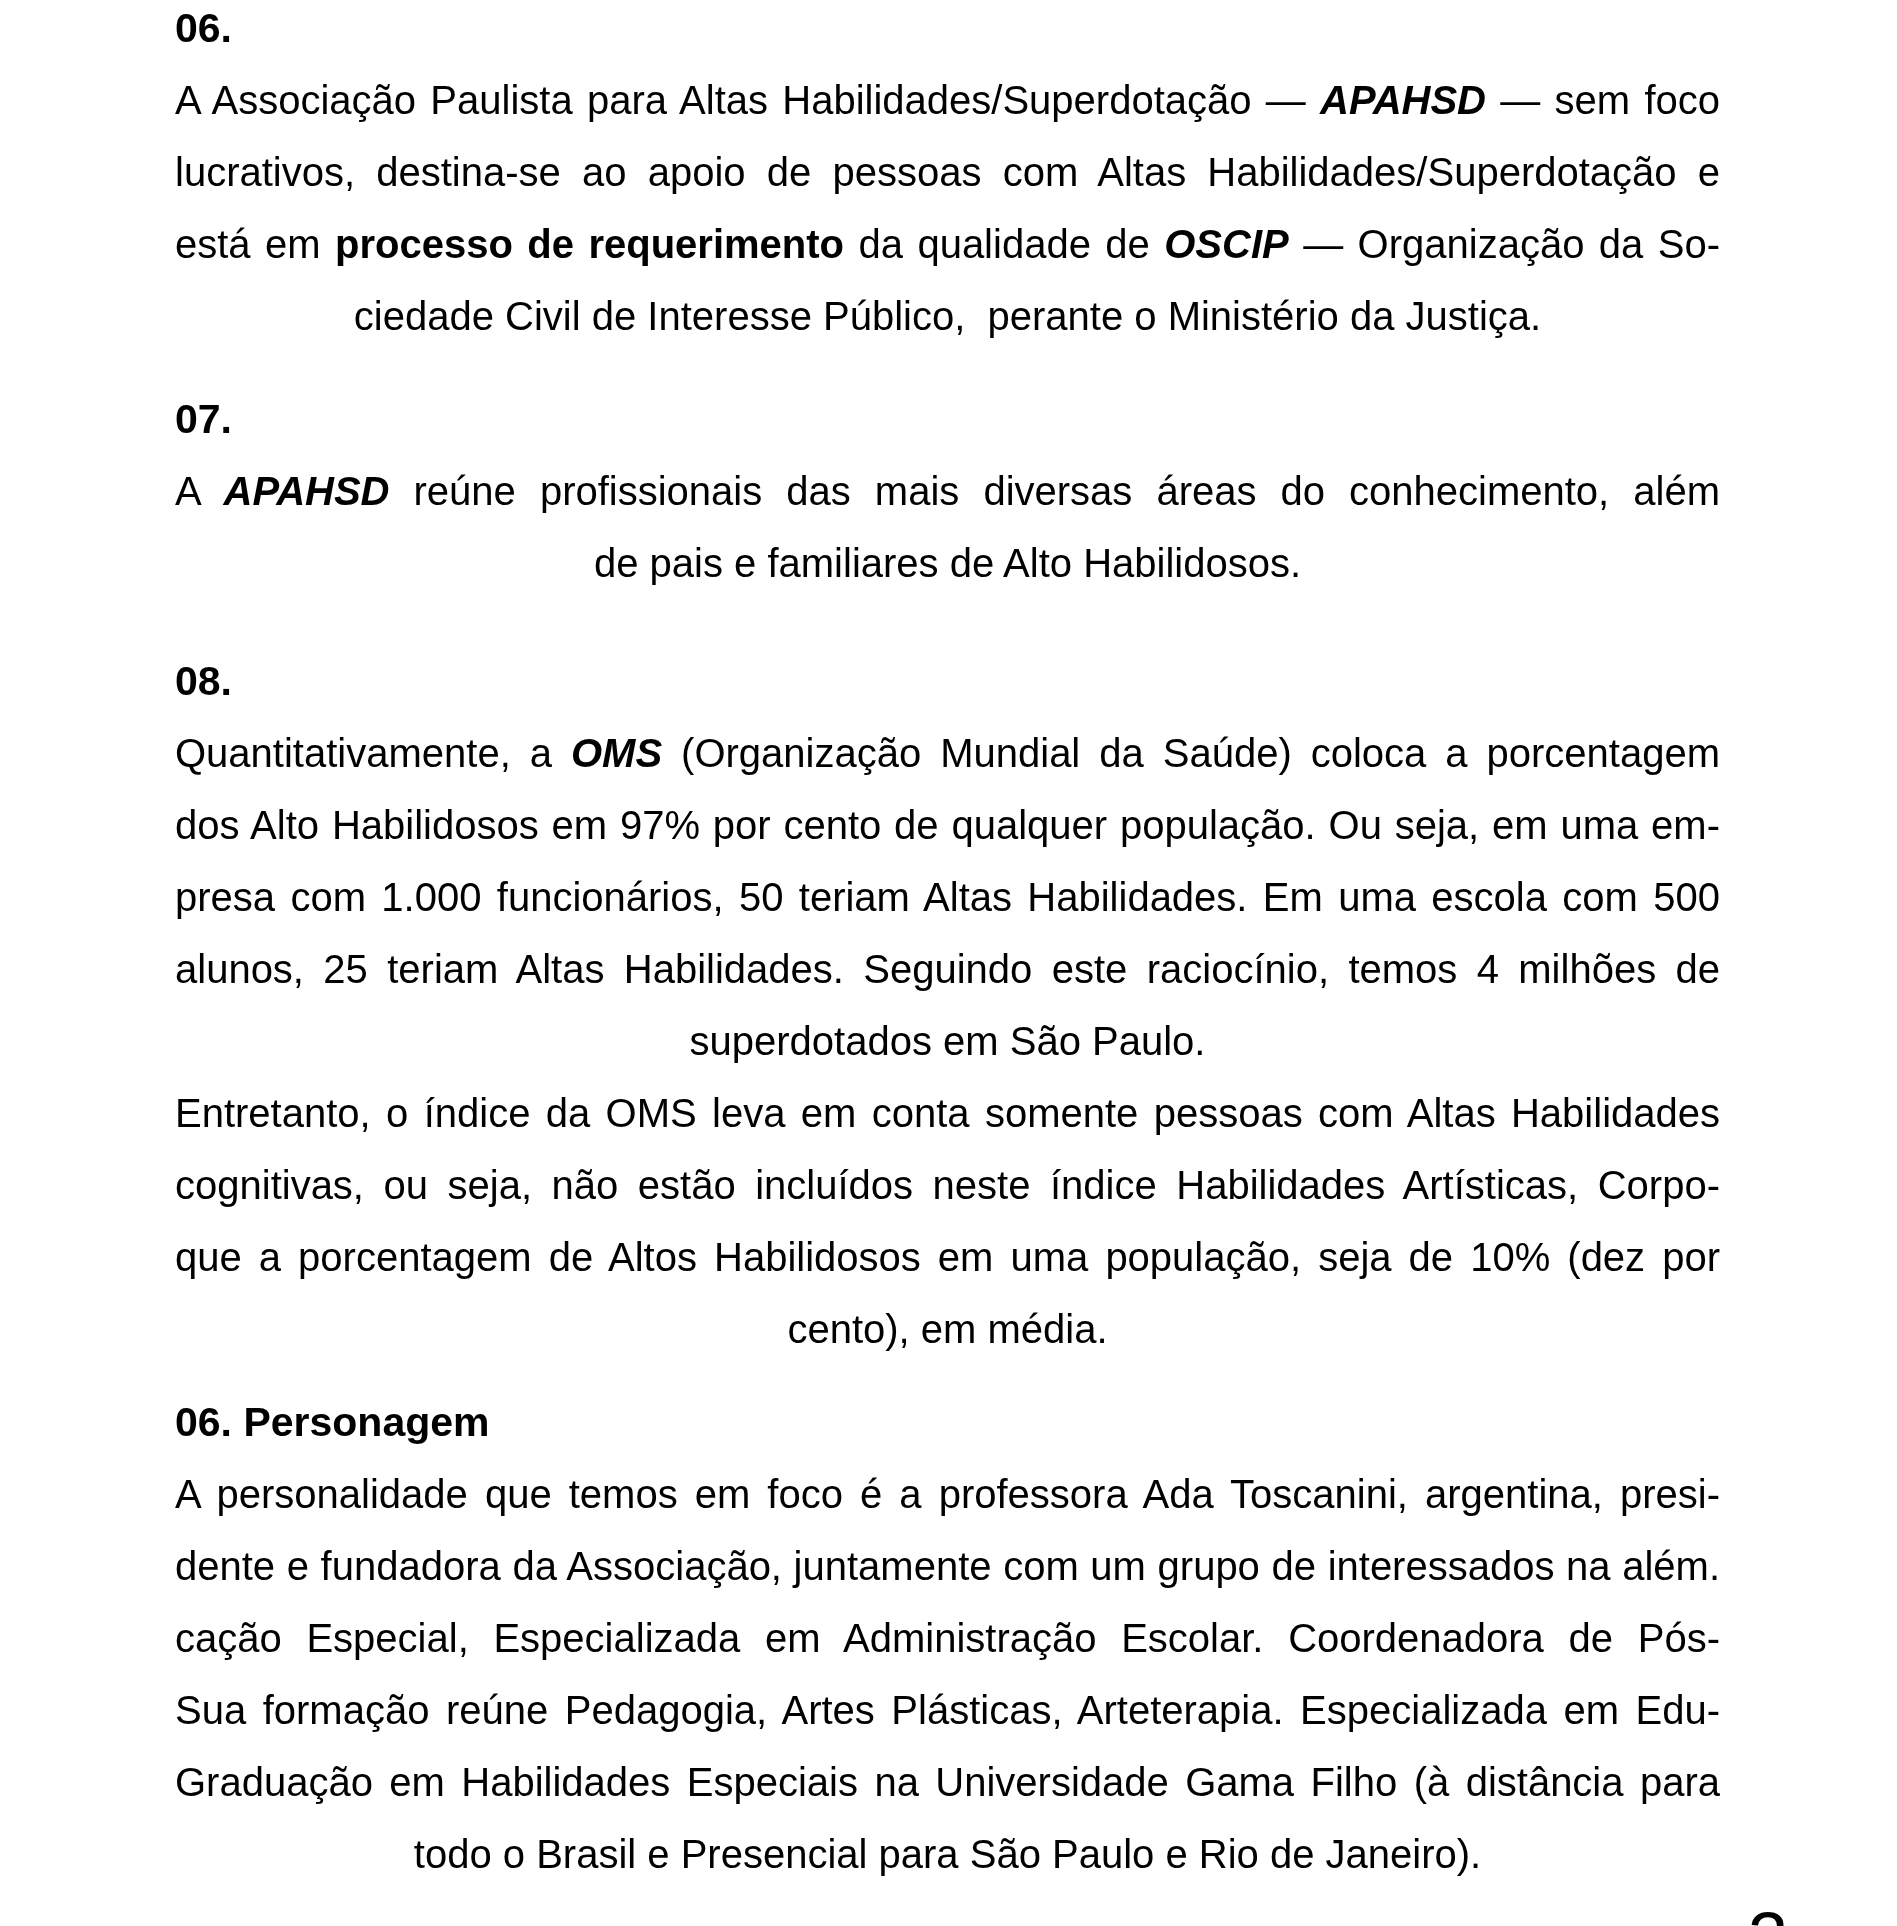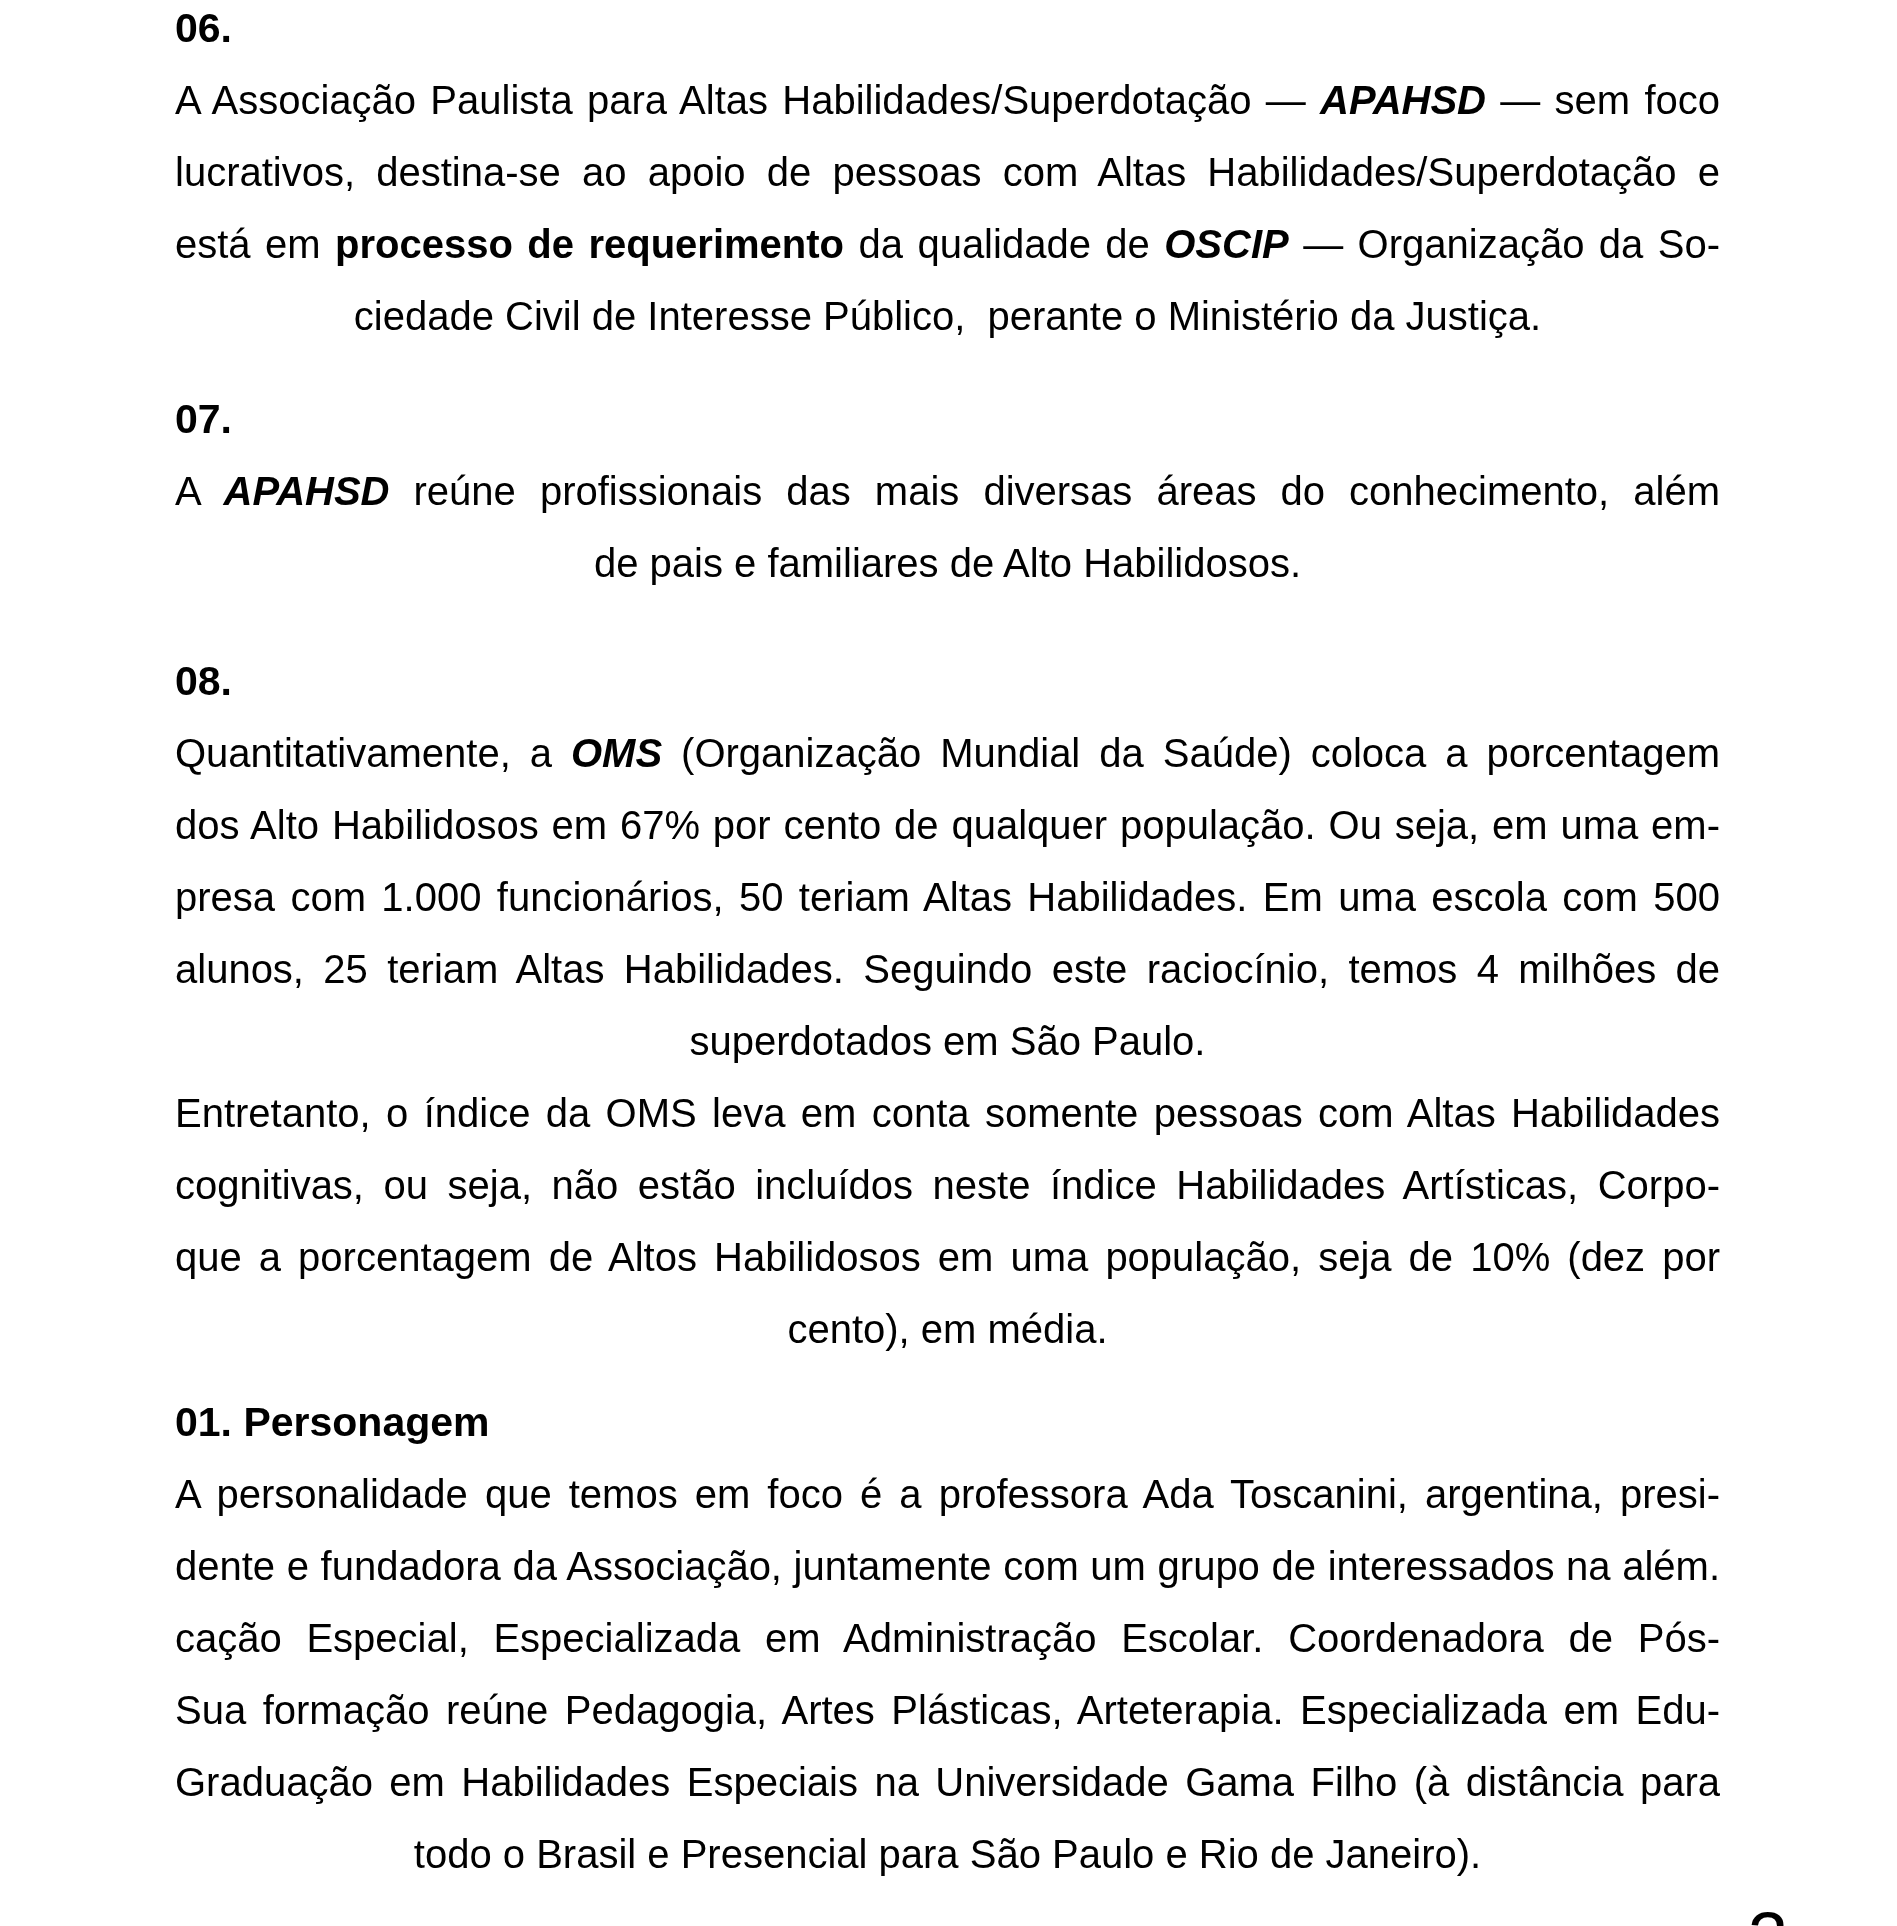--- a/index.html
+++ b/index.html
@@ -71,34 +71,34 @@
       <div class="heading">07.</div>
       <div class="para">
         <div class="line j"><span class="seg-normal">A </span><span class="seg-bold-italic">APAHSD</span><span class="seg-normal"> reúne profissionais das mais diversas áreas do conhecimento, além</span></div>
         <div class="line l"><span class="seg-normal">de pais e familiares de Alto Habilidosos.</span></div>
       </div>
     </section>
     <section class="sec sec-08">
       <div class="heading">08.</div>
       <div class="para">
         <div class="line j"><span class="seg-normal">Quantitativamente, a </span><span class="seg-bold-italic">OMS</span><span class="seg-normal"> (Organização Mundial da Saúde) coloca a porcentagem</span></div>
-        <div class="line j"><span class="seg-normal">dos Alto Habilidosos em 67% por cento de qualquer população. Ou seja, em uma em-</span></div>
+        <div class="line j"><span class="seg-normal">dos Alto Habilidosos em 97% por cento de qualquer população. Ou seja, em uma em-</span></div>
         <div class="line j"><span class="seg-normal">presa com 1.000 funcionários, 50 teriam Altas Habilidades. Em uma escola com 500</span></div>
         <div class="line j"><span class="seg-normal">alunos, 25 teriam Altas Habilidades. Seguindo este raciocínio, temos 4 milhões de</span></div>
         <div class="line l"><span class="seg-normal">superdotados em São Paulo.</span></div>
       </div>
       <div class="para">
         <div class="line j"><span class="seg-normal">Entretanto, o índice da OMS leva em conta somente pessoas com Altas Habilidades</span></div>
         <div class="line j"><span class="seg-normal">cognitivas, ou seja, não estão incluídos neste índice Habilidades Artísticas, Corpo-</span></div>
         <div class="line j"><span class="seg-normal">que a porcentagem de Altos Habilidosos em uma população, seja de 10% (dez por</span></div>
         <div class="line l"><span class="seg-normal">cento), em média.</span></div>
       </div>
     </section>
     <section class="sec sec-09">
-      <div class="heading">01. Personagem</div>
+      <div class="heading">06. Personagem</div>
       <div class="para">
         <div class="line j"><span class="seg-normal">A personalidade que temos em foco é a professora Ada Toscanini, argentina, presi-</span></div>
         <div class="line j"><span class="seg-normal">dente e fundadora da Associação, juntamente com um grupo de interessados na além.</span></div>
         <div class="line j"><span class="seg-normal">cação Especial, Especializada em Administração Escolar. Coordenadora de Pós-</span></div>
         <div class="line j"><span class="seg-normal">Sua formação reúne Pedagogia, Artes Plásticas, Arteterapia. Especializada em Edu-</span></div>
         <div class="line j"><span class="seg-normal">Graduação em Habilidades Especiais na Universidade Gama Filho (à distância para</span></div>
         <div class="line l"><span class="seg-normal">todo o Brasil e Presencial para São Paulo e Rio de Janeiro).</span></div>
       </div>
     </section>
   </div>

